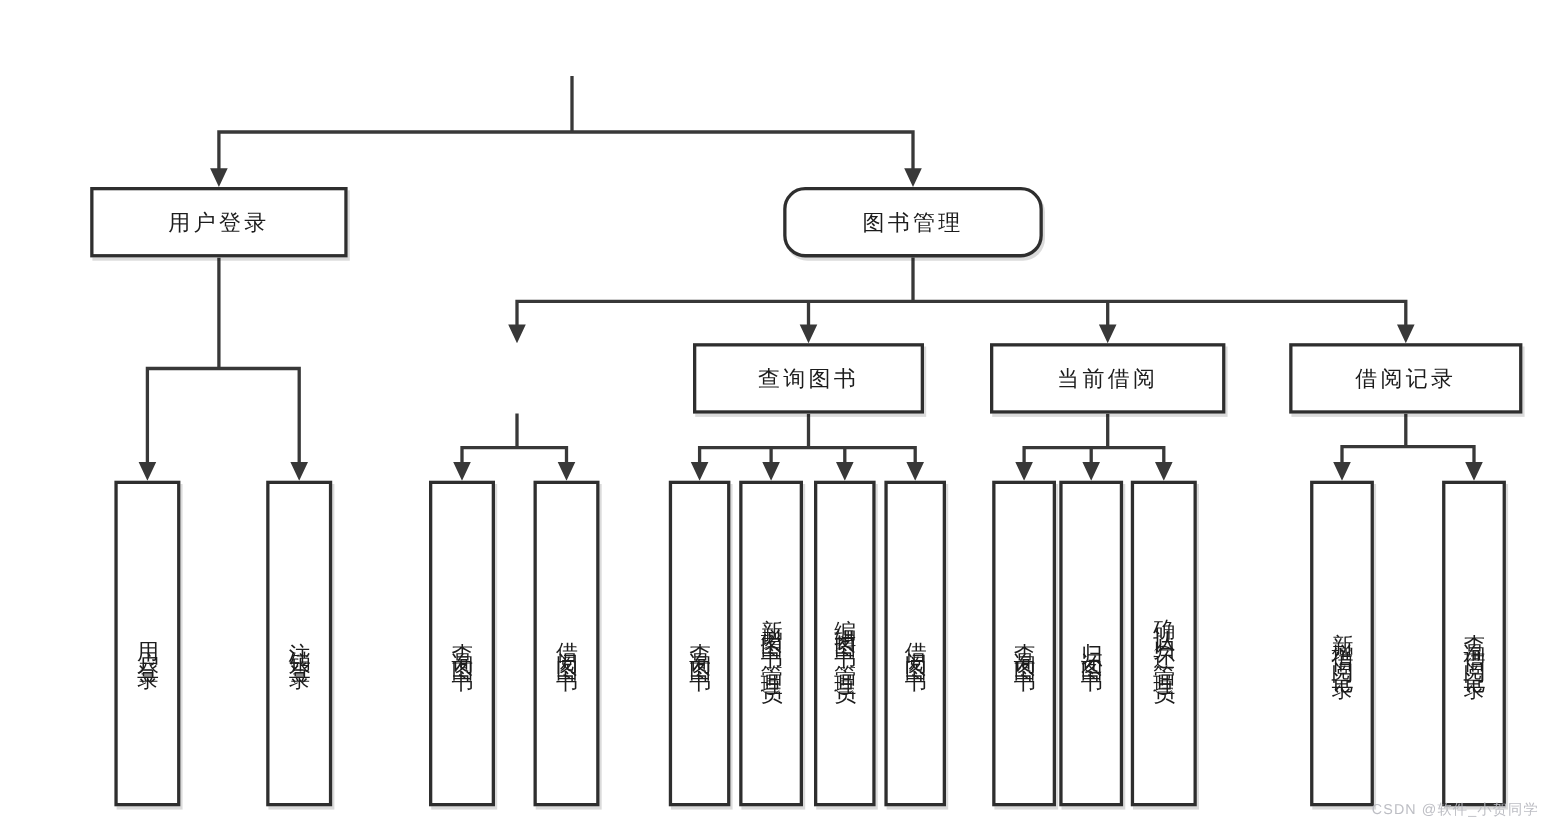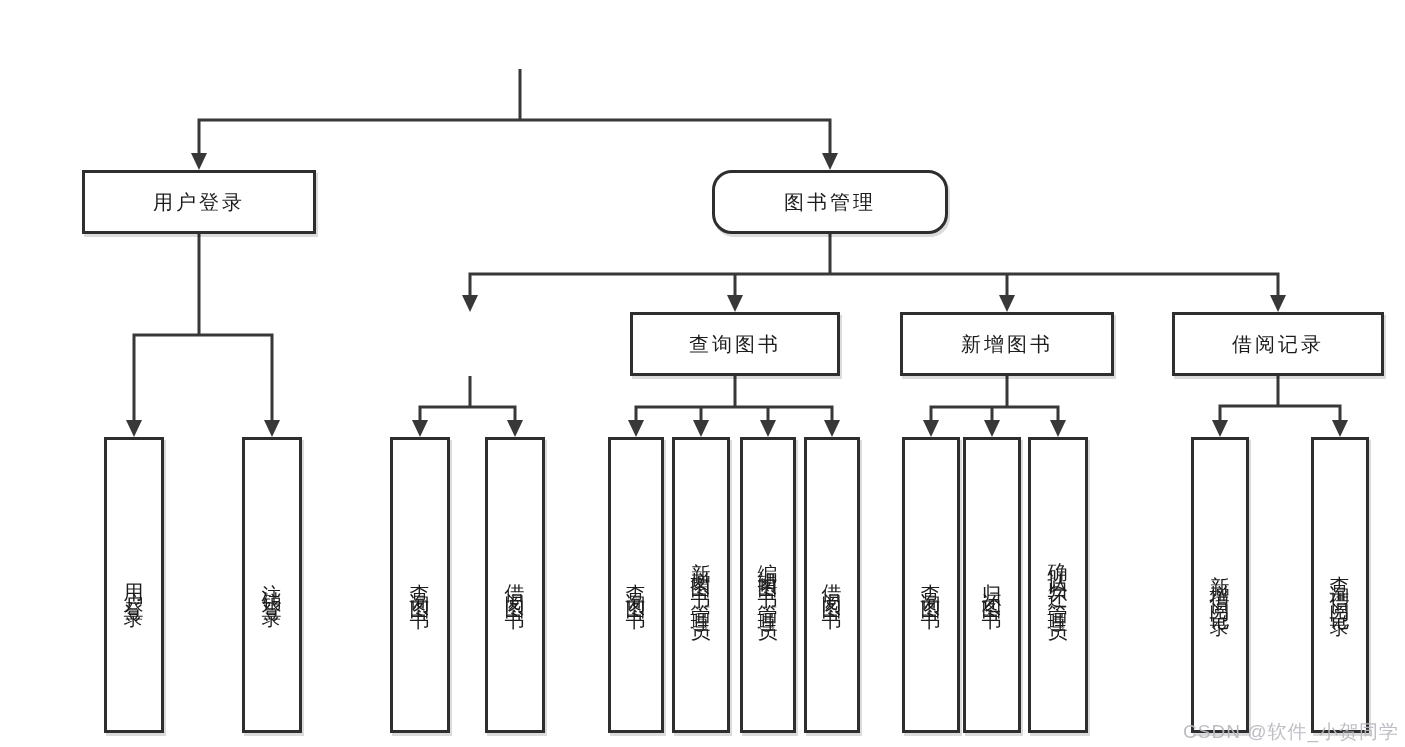--- a/index.html
+++ b/index.html
@@ -47,21 +47,21 @@
     text-orientation: mixed;
     font-size: 20px;
     line-height: 1;
     letter-spacing: 0.42em;
     white-space: nowrap;
   }
   .watermark {
     position: absolute;
     right: 6px;
     bottom: 2px;
-    font-size: 19px;
+    font-size: 13px;
     color: rgba(185,187,193,0.95);
     letter-spacing: 1px;
     z-index: 3;
     white-space: nowrap;
   }
 </style>
 </head>
 <body>
 
 <div class="canvas">
@@ -97,21 +97,21 @@
     <span>用户登录</span>
   </div>
   <div class="box hnode" style="left:712px; top:170px; width:236px; height:64px;border-radius:20px;">
     <span>图书管理</span>
   </div>
 
   <div class="box hnode" style="left:630px; top:312px; width:210px; height:64px;">
     <span>查询图书</span>
   </div>
   <div class="box hnode" style="left:900px; top:312px; width:214px; height:64px;">
-    <span>新增图书</span>
+    <span>当前借阅</span>
   </div>
   <div class="box hnode" style="left:1172px; top:312px; width:212px; height:64px;">
     <span>借阅记录</span>
   </div>
 
   <div class="box leaf" style="left:104px; width:60px;">
     <span>用户登录</span>
   </div>
   <div class="box leaf" style="left:242px; width:60px;">
     <span>注销登录</span>

